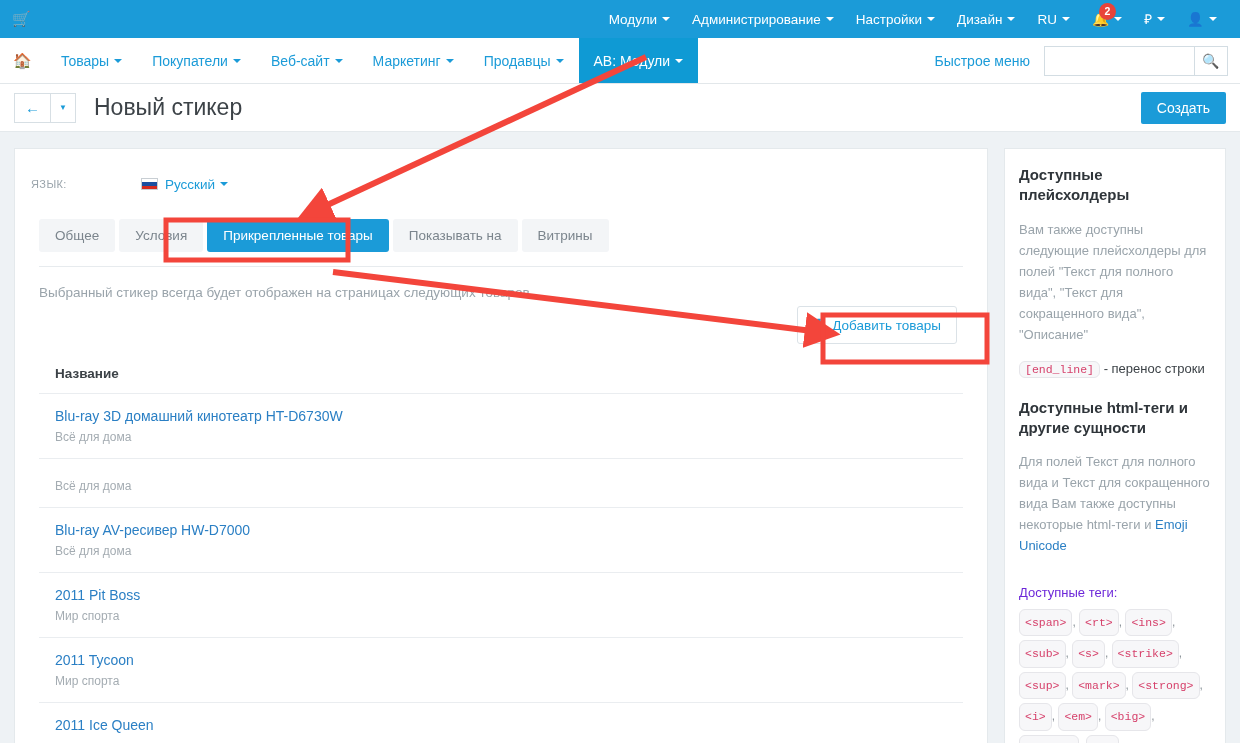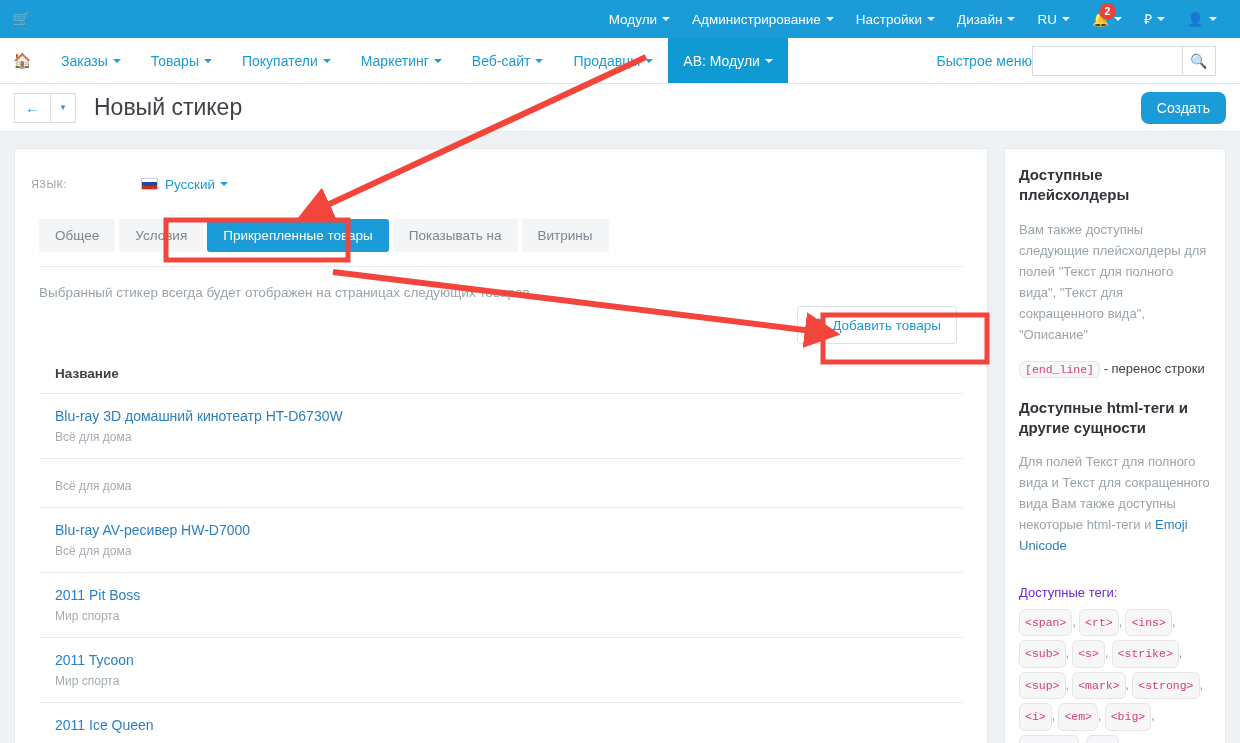--- a/index.html
+++ b/index.html
@@ -52,21 +52,21 @@
   .nav-home {
     width:46px; display:flex; align-items:center; justify-content:center;
     color:#1b9bd8; font-size:15px;
   }
   .nav-item {
     display:flex; align-items:center;
     padding:0 15px; color:#1b9bd8; font-size:14px;
     white-space:nowrap;
   }
   .nav-item.active { background:#0f9ad4; color:#fff; }
-  .nav-right { margin-left:auto; display:flex; align-items:center; padding-right:24px; }
+  .nav-right { margin-left:auto; display:flex; align-items:center; padding-right:12px; gap:14px;}
   .quick-menu { color:#1b9bd8; font-size:14px; }
   .searchbox { display:flex; height:30px; }
   .searchbox input {
     width:150px; height:30px; border:1px solid #d3dde3; border-right:none;
     padding:0 8px; font-size:13px; outline:none; font-family:"Liberation Sans", sans-serif;
   }
   .searchbox .sbtn {
     width:34px; height:30px; border:1px solid #d3dde3; background:#fff;
     color:#1b9bd8; display:flex; align-items:center; justify-content:center;
     font-size:14px;
@@ -81,21 +81,21 @@
   .backgrp .b {
     height:30px; border:1px solid #d7dfe4; background:#fff;
     display:flex; align-items:center; justify-content:center;
     color:#1b9bd8;
   }
   .backgrp .b1 { width:36px; font-size:15px; border-right:none; }
   .backgrp .b2 { width:26px; font-size:8px; }
   .page-title { margin-left:18px; font-size:23px; color:#3c4247; font-weight:400; }
   .create-btn {
     margin-left:auto; background:#1b9bd8; color:#fff;
-    border:none; border-radius:8px; padding:8px 16px; font-size:14px;
+    border:none; border-radius:2px; padding:8px 16px; font-size:14px;
     font-family:"Liberation Sans", sans-serif;
   }
 
   
   .wrap { display:flex; padding:16px 14px 0 14px; gap:16px; }
   .main-card {
     flex:1 1 auto; background:#fff; border:1px solid #e4e9ec;
     min-height:580px; padding:18px 16px 0 16px;
   }
   .side-card {
@@ -200,37 +200,33 @@
   <span class="tb-item">
     <span>👤</span>
     <i class="caret"></i>
   </span>
 </div>
 
 <div class="navbar">
   <div class="nav-home">🏠</div>
 
   <div class="nav-item">
-    <span>Заказы</span>
-    <i class="caret"></i>
-  </div>
-  <div class="nav-item">
     <span>Товары</span>
     <i class="caret"></i>
   </div>
   <div class="nav-item">
     <span>Покупатели</span>
     <i class="caret"></i>
   </div>
   <div class="nav-item">
+    <span>Веб-сайт</span>
+    <i class="caret"></i>
+  </div>
+  <div class="nav-item">
     <span>Маркетинг</span>
-    <i class="caret"></i>
-  </div>
-  <div class="nav-item">
-    <span>Веб-сайт</span>
     <i class="caret"></i>
   </div>
   <div class="nav-item">
     <span>Продавцы</span>
     <i class="caret"></i>
   </div>
   <div class="nav-item active">
     <span>AB: Модули</span>
     <i class="caret"></i>
   </div>

